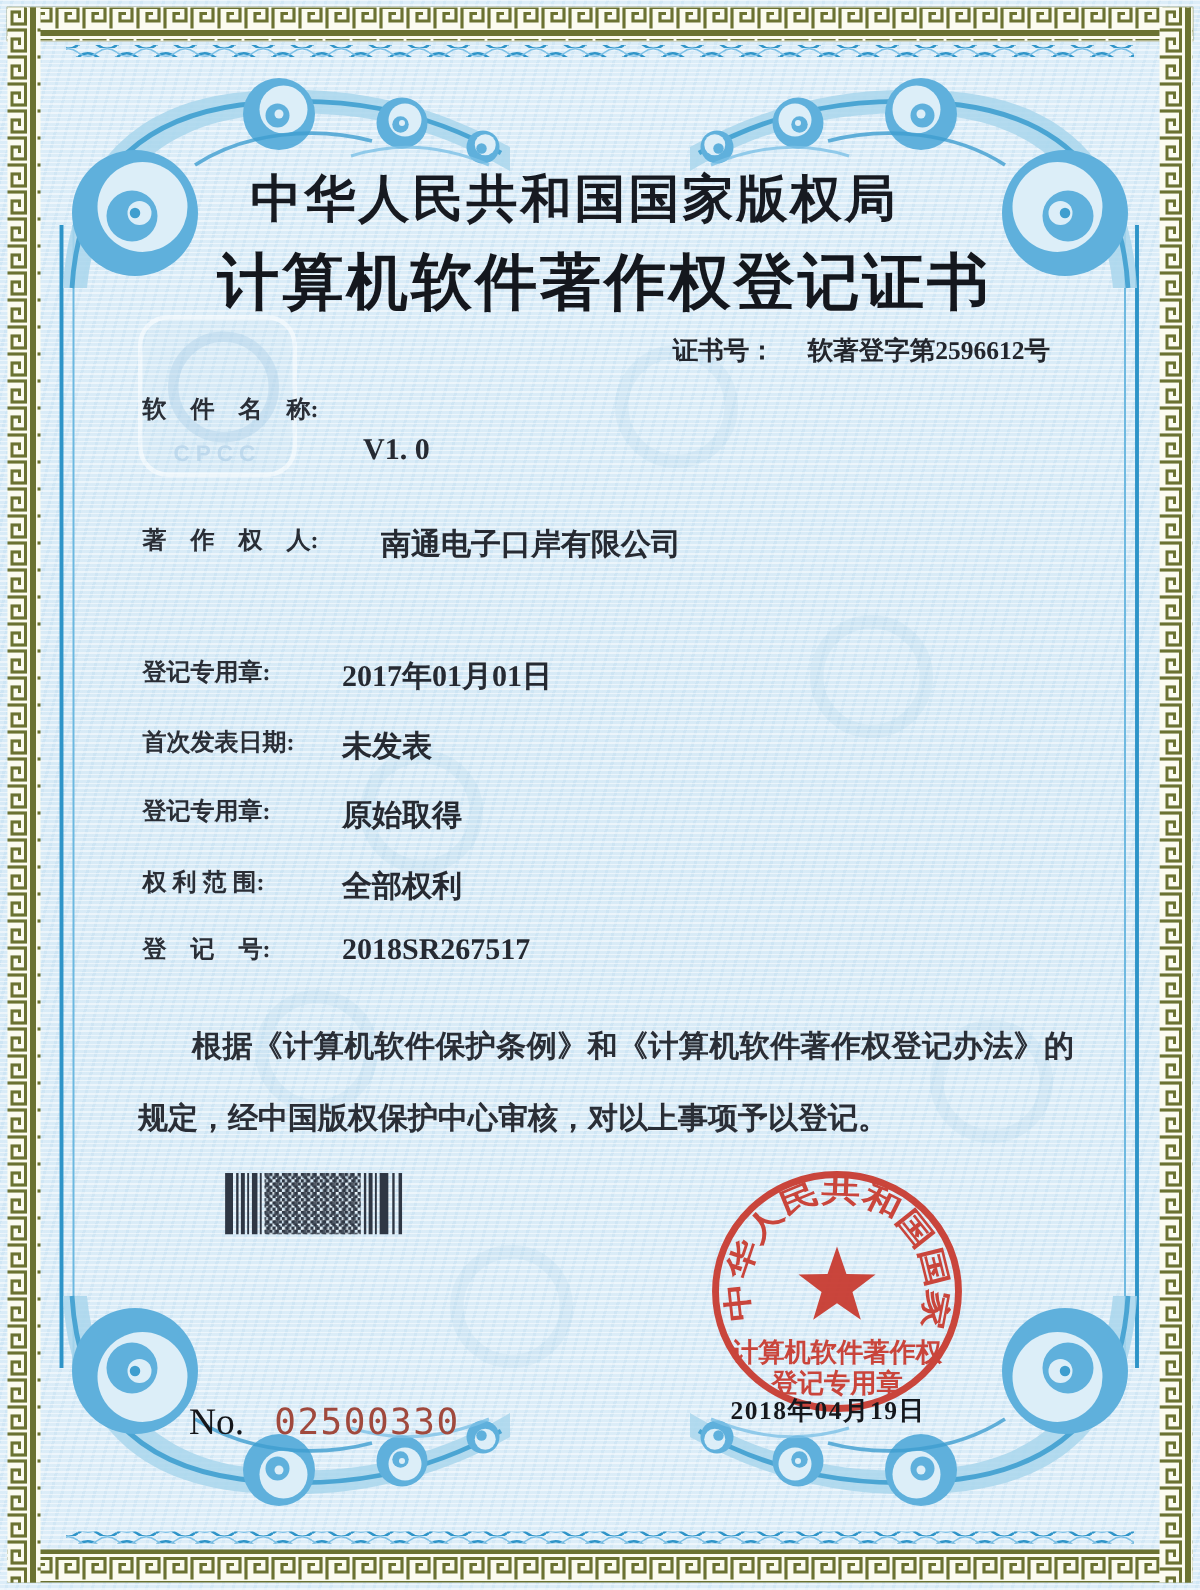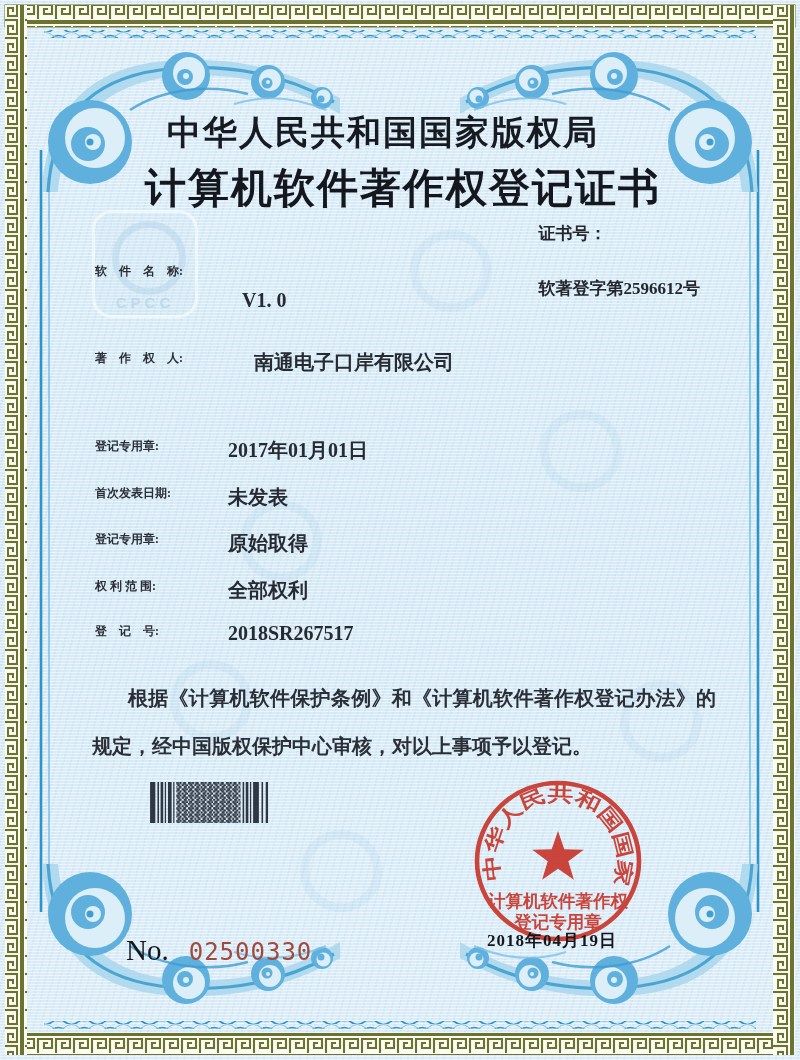--- a/index.html
+++ b/index.html
@@ -32,32 +32,32 @@
       border:7px solid rgba(175,208,232,.75);}
   .cpcc-txt{position:absolute;left:0;right:0;bottom:4px;
       font-family:"Liberation Sans",sans-serif;font-size:15px;font-weight:bold;
       letter-spacing:4px;color:rgba(165,200,228,.95);}
   
   .t1{left:383px;top:110px;transform:translateX(-50%);font-size:34px;font-weight:700;
       letter-spacing:2px;white-space:nowrap;color:#171a21;z-index:5;}
   .t2{left:403px;top:161px;transform:translateX(-50%);font-size:41px;font-weight:700;
       letter-spacing:2px;white-space:nowrap;color:#14171d;z-index:5;}
   .certno{right:100px;top:222px;font-size:17px;font-weight:700;white-space:nowrap;
-      color:#23262d;z-index:5;display:flex;gap:32px;flex-direction:column;}
-  .lbl{position:absolute;left:95px;font-size:12px;font-weight:600;white-space:pre;
+      color:#23262d;z-index:5;display:flex;gap:22px;}
+  .lbl{position:absolute;left:95px;font-size:16px;font-weight:600;white-space:pre;
       color:#2a2e36;z-index:5;}
   .val{position:absolute;font-size:20px;font-weight:600;white-space:pre;color:#262a32;z-index:5;}
   .statement{left:92px;top:674px;width:624px;font-size:20px;font-weight:600;
       line-height:48px;text-align:justify;text-indent:36px;color:#2a2e36;z-index:5;}
   #barcode{left:150px;top:782px;z-index:5;}
   #seal{left:472px;top:779px;z-index:6;opacity:.92;}
   .issue-date{left:487px;top:929px;font-size:17px;font-weight:600;letter-spacing:1px;
       color:#15171c;z-index:8;white-space:nowrap;}
   .serial{left:126px;top:934px;z-index:5;white-space:nowrap;}
-  .serial .no{font-size:29px;color:#15161a;}
+  .serial .no{font-size:25px;color:#15161a;}
   .serial .num{font-family:"DejaVu Sans Mono",monospace;font-size:24px;
       letter-spacing:1px;color:#a0493d;margin-left:16px;}
 </style>
 </head>
 <body>
 
 <div id="page">
 
   <svg id="meander-frame" class="abs" width="800" height="1060">
     <defs>

